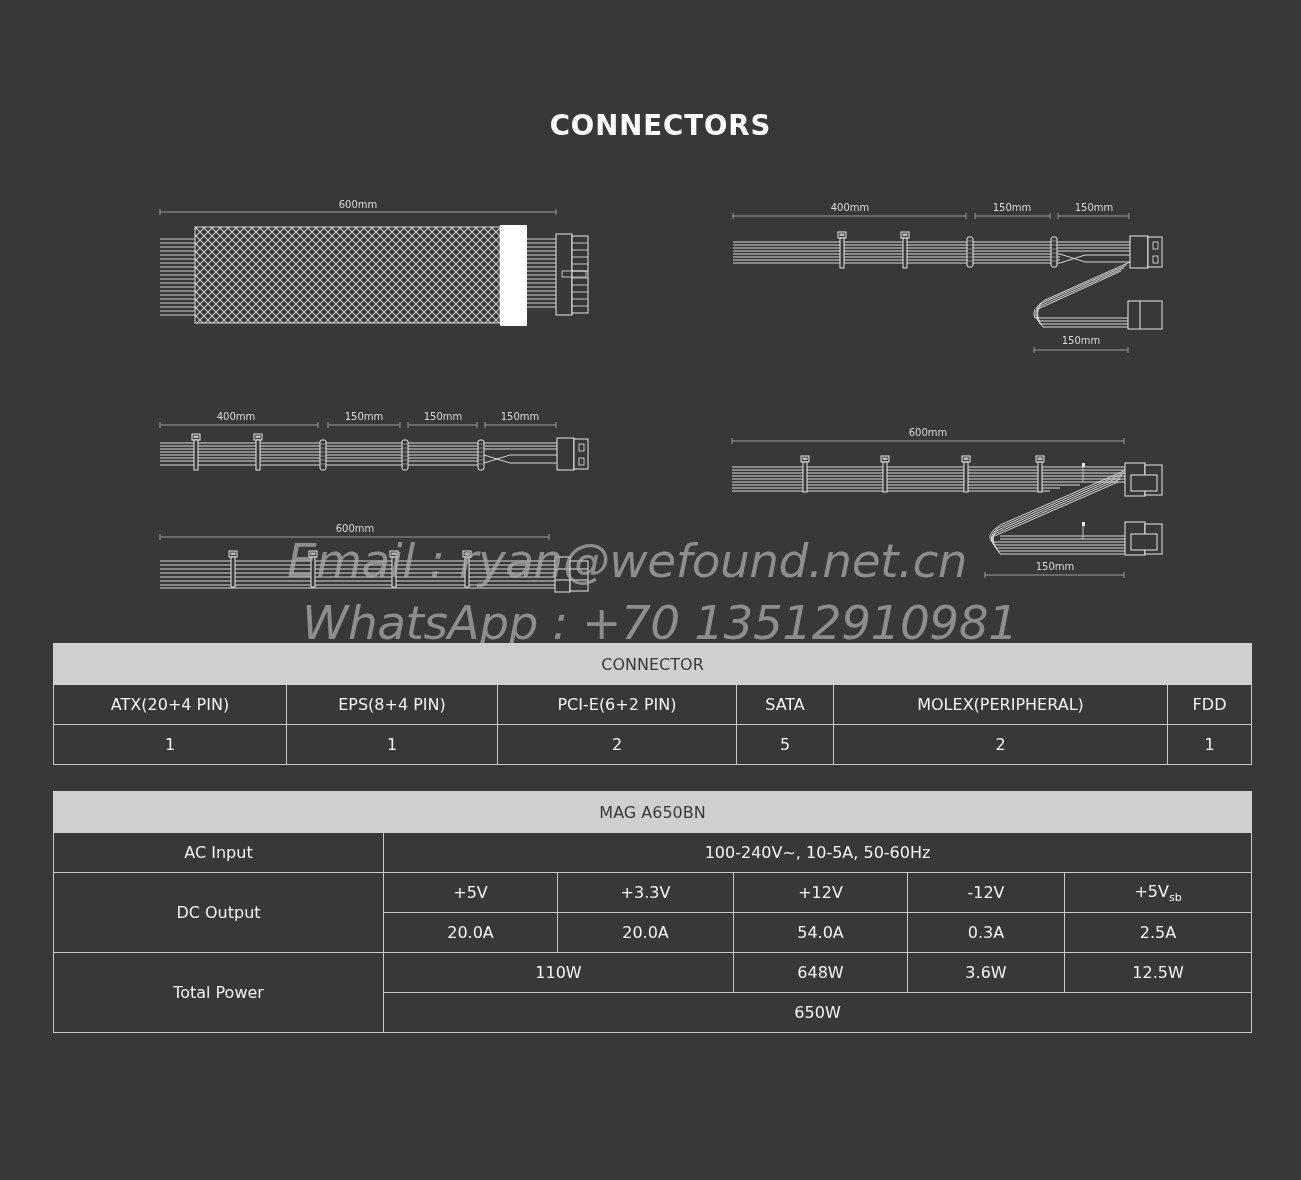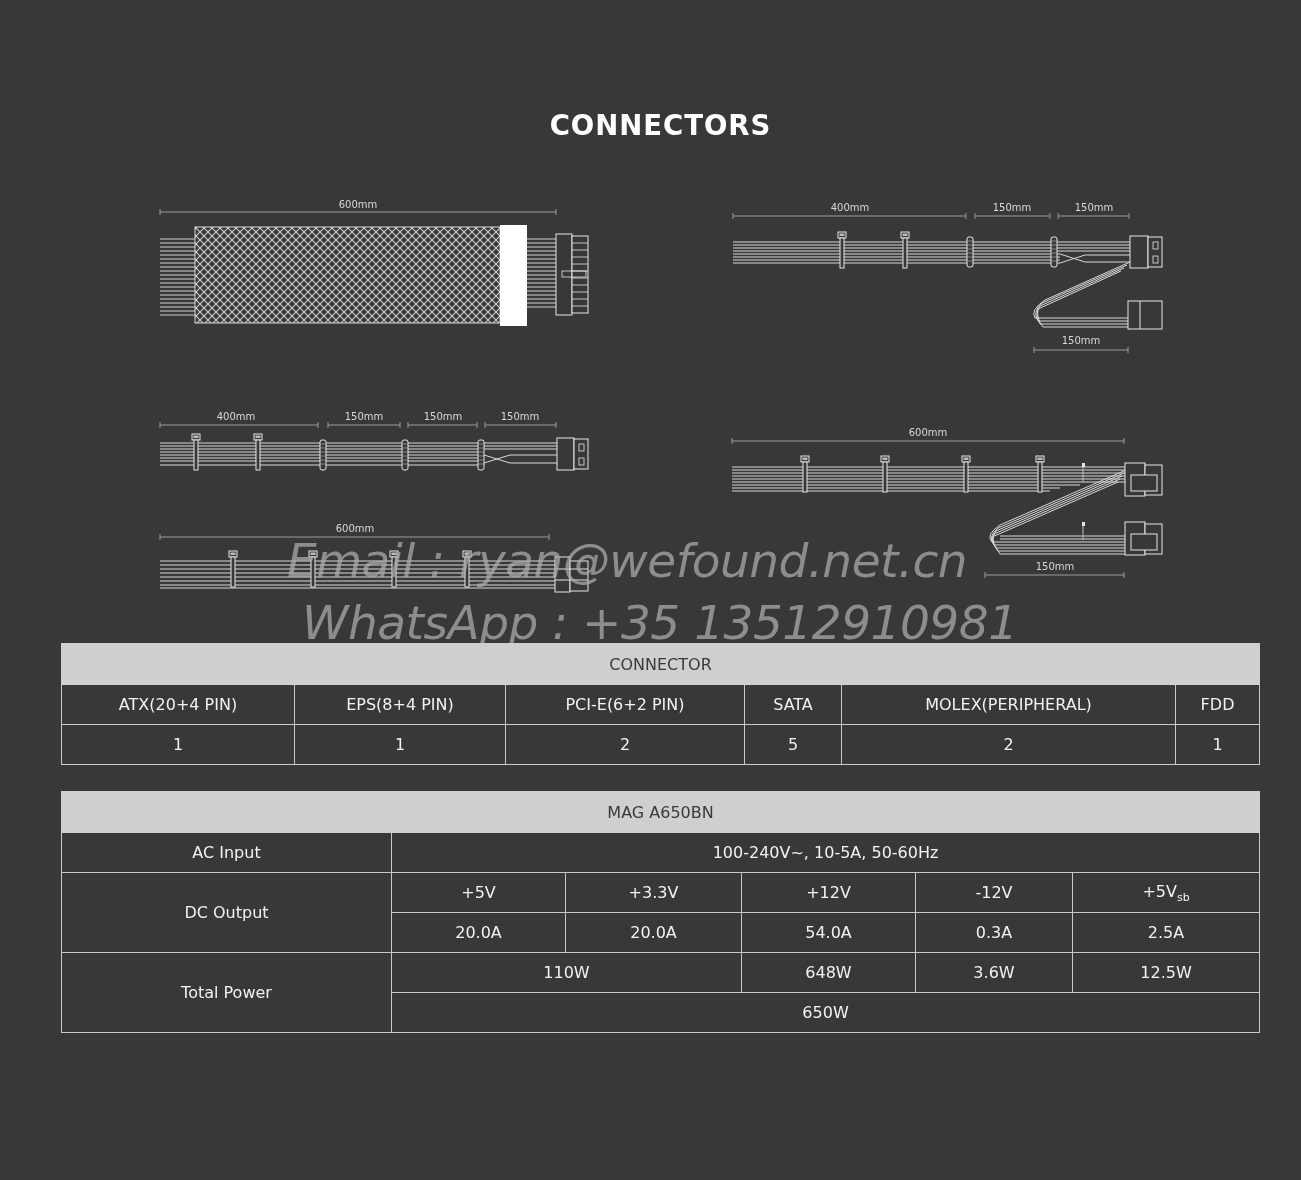--- a/index.html
+++ b/index.html
@@ -33,21 +33,21 @@
       font-size: 47px;
       color: rgba(170,170,170,0.75);
       white-space: nowrap;
       letter-spacing: -0.5px;
     }
     .wm-email { left: 287px; top: 533px; }
     .wm-whatsapp { left: 302px; top: 595px; }
 
     table.spec {
       position: absolute;
-      left: 61px; width: 1198px;
+      left: 53px; width: 1198px;
       border-collapse: collapse;
       table-layout: fixed;
       font-family: "DejaVu Sans", sans-serif;
       font-size: 16px;
       color: #f2f2f2;
     }
     table.spec td, table.spec th {
       border: 1px solid #c8c8c8;
       text-align: center;
       padding: 0;
@@ -314,21 +314,21 @@
     <g stroke="#9a9a9a" stroke-width="1">
       <line x1="985" y1="575" x2="1124" y2="575"></line>
         <line x1="985" y1="572" x2="985" y2="578"></line>
         <line x1="1124" y1="572" x2="1124" y2="578"></line>
     </g>
     <text x="1055" y="570" text-anchor="middle" class="dim-label">150mm</text>
   </g>
 </svg>
 
 <div class="watermark wm-email">Email : ryan@wefound.net.cn</div>
-<div class="watermark wm-whatsapp">WhatsApp : +35 13512910981</div>
+<div class="watermark wm-whatsapp">WhatsApp : +70 13512910981</div>
 
 <table class="spec t1">
   <colgroup>
     <col style="width:233px">
       <col style="width:211px">
       <col style="width:239px">
     <col style="width:97px">
       <col style="width:334px">
       <col style="width:84px">
   </colgroup>

